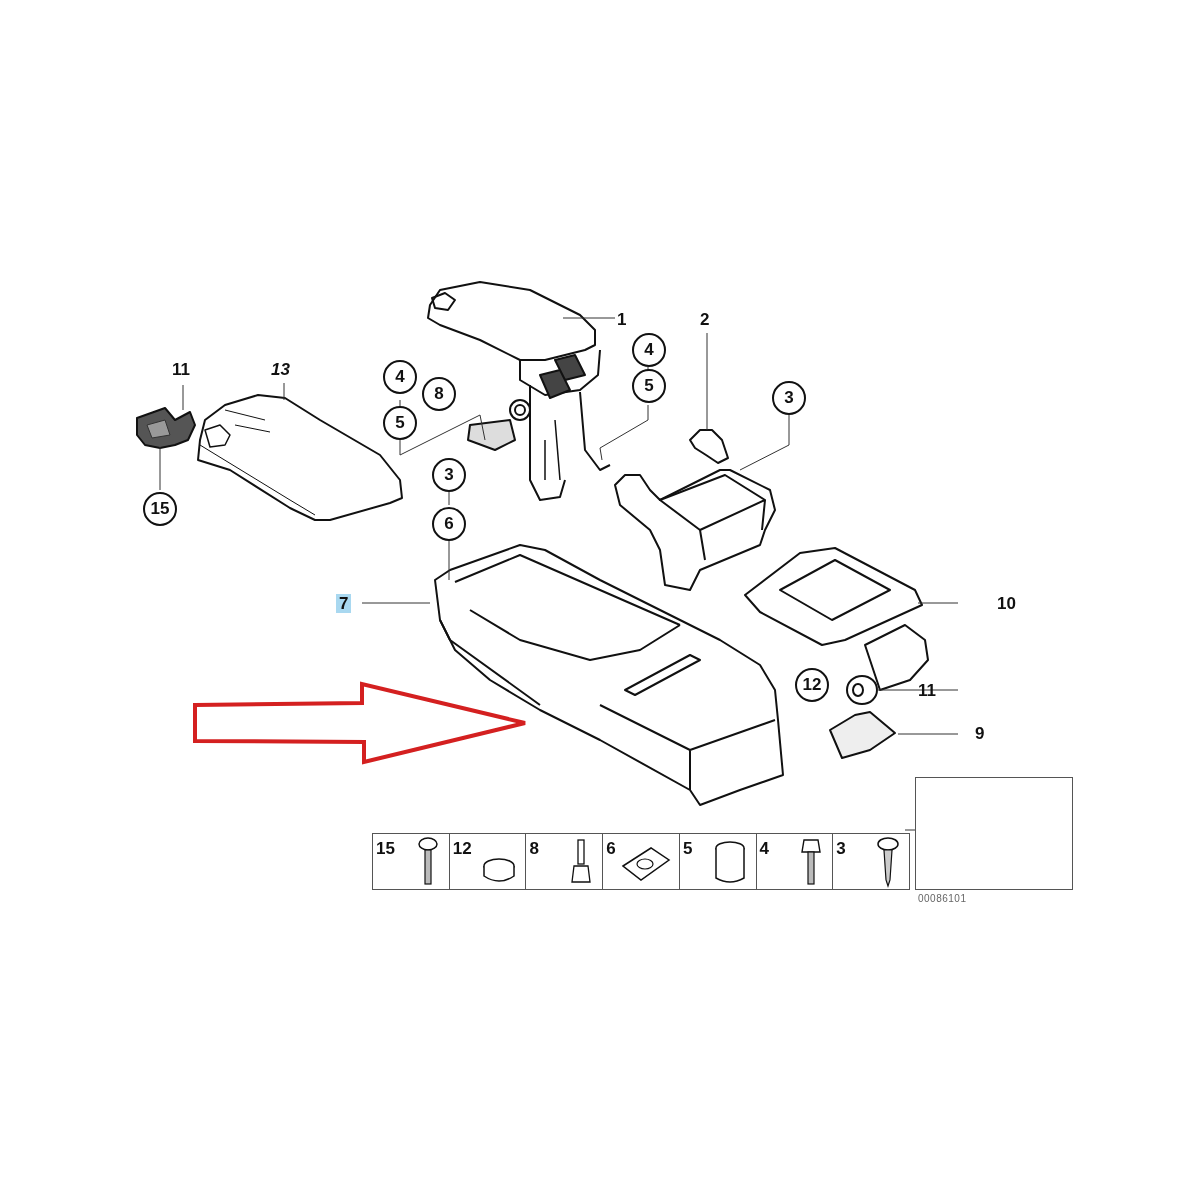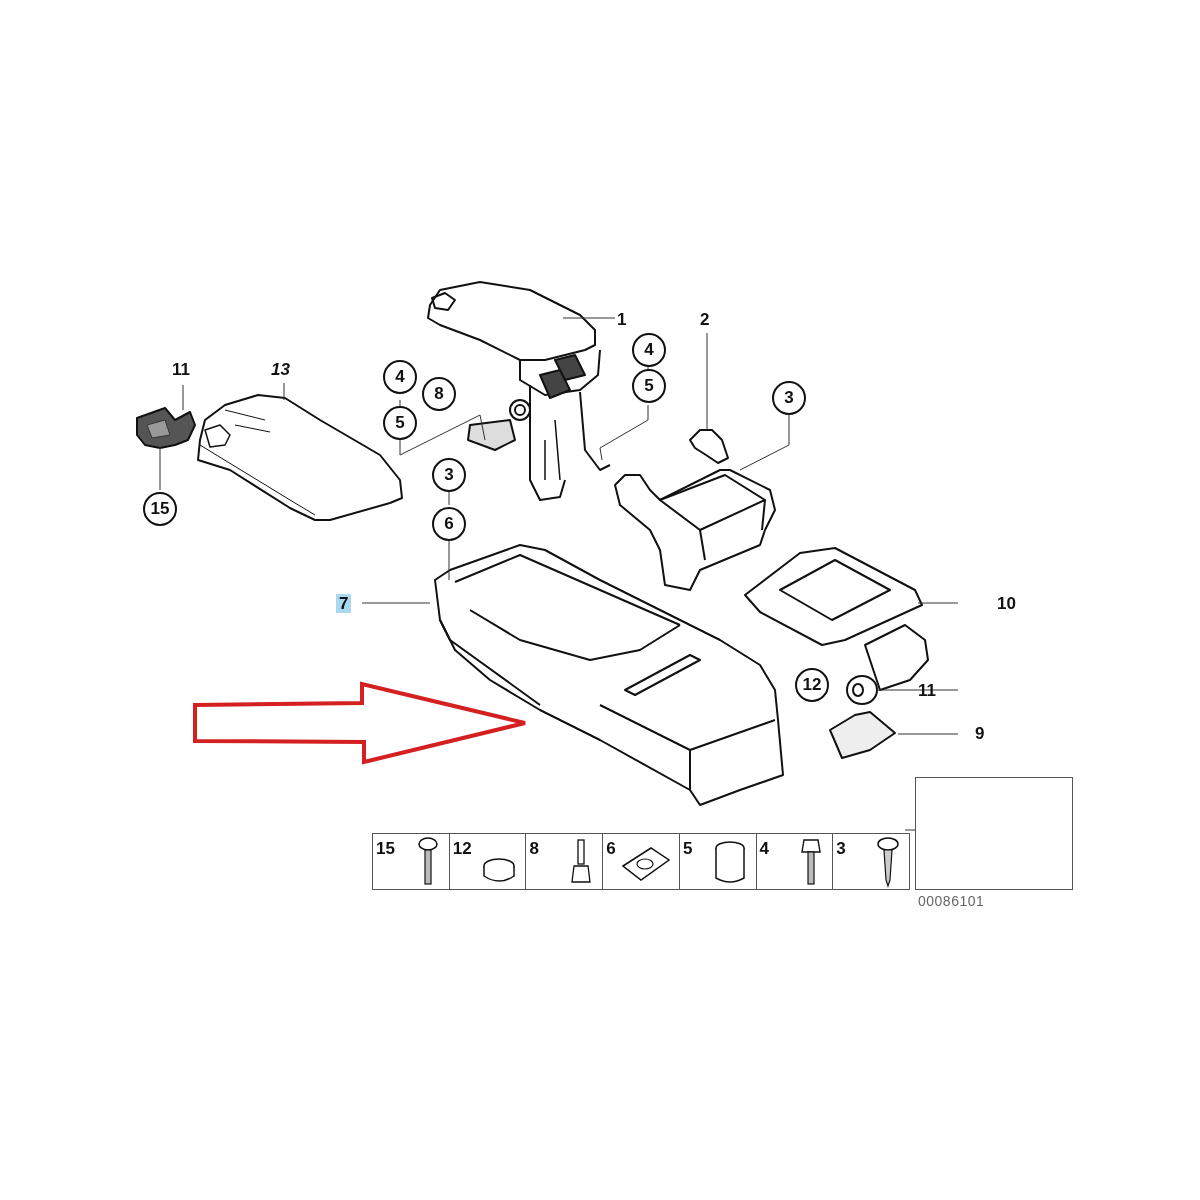--- a/index.html
+++ b/index.html
@@ -8,21 +8,21 @@
     svg.art { position: absolute; left: 0; top: 0; }
     .num { position: absolute; font-family: "Liberation Sans", sans-serif; font-weight: bold; font-size: 17px; color: #111; line-height: 1; }
     .circ { position: absolute; width: 34px; height: 34px; border: 2px solid #111; border-radius: 50%; box-sizing: border-box; display: flex; align-items: center; justify-content: center; font-weight: bold; font-size: 17px; color: #111; background: #fff; font-family: "Liberation Sans", sans-serif; }
     .hl { background: #a9d8f0; padding: 1px 3px; }
     .parts-table { position: absolute; left: 372px; top: 833px; width: 538px; height: 57px; border: 1.5px solid #555; display: flex; box-sizing: border-box; background:#fff; }
     .cell { position: relative; flex: 1; border-right: 1.5px solid #555; }
     .cell:last-child { border-right: none; }
     .cell .lbl { position: absolute; left: 3px; top: 5px; font-weight: bold; font-size: 17px; color:#111; }
     .cell svg { position: absolute; right: 6px; top: 2px; }
     .refbox { position: absolute; left: 915px; top: 777px; width: 158px; height: 113px; border: 1.5px solid #555; box-sizing: border-box; background:#fff; }
-    .refcode { position: absolute; left: 918px; top: 893px; font-size: 14px; color: #666; letter-spacing: 0.5px; }
+    .refcode { position: absolute; left: 918px; top: 893px; font-size: 10px; color: #666; letter-spacing: 0.5px; }
   </style>
 </head>
 <body>
 
 <div class="canvas">
 
   <svg class="art" width="1200" height="1200" viewBox="0 0 1200 1200">
     <g fill="none" stroke="#111" stroke-width="2" stroke-linejoin="round">
 
       <g>

